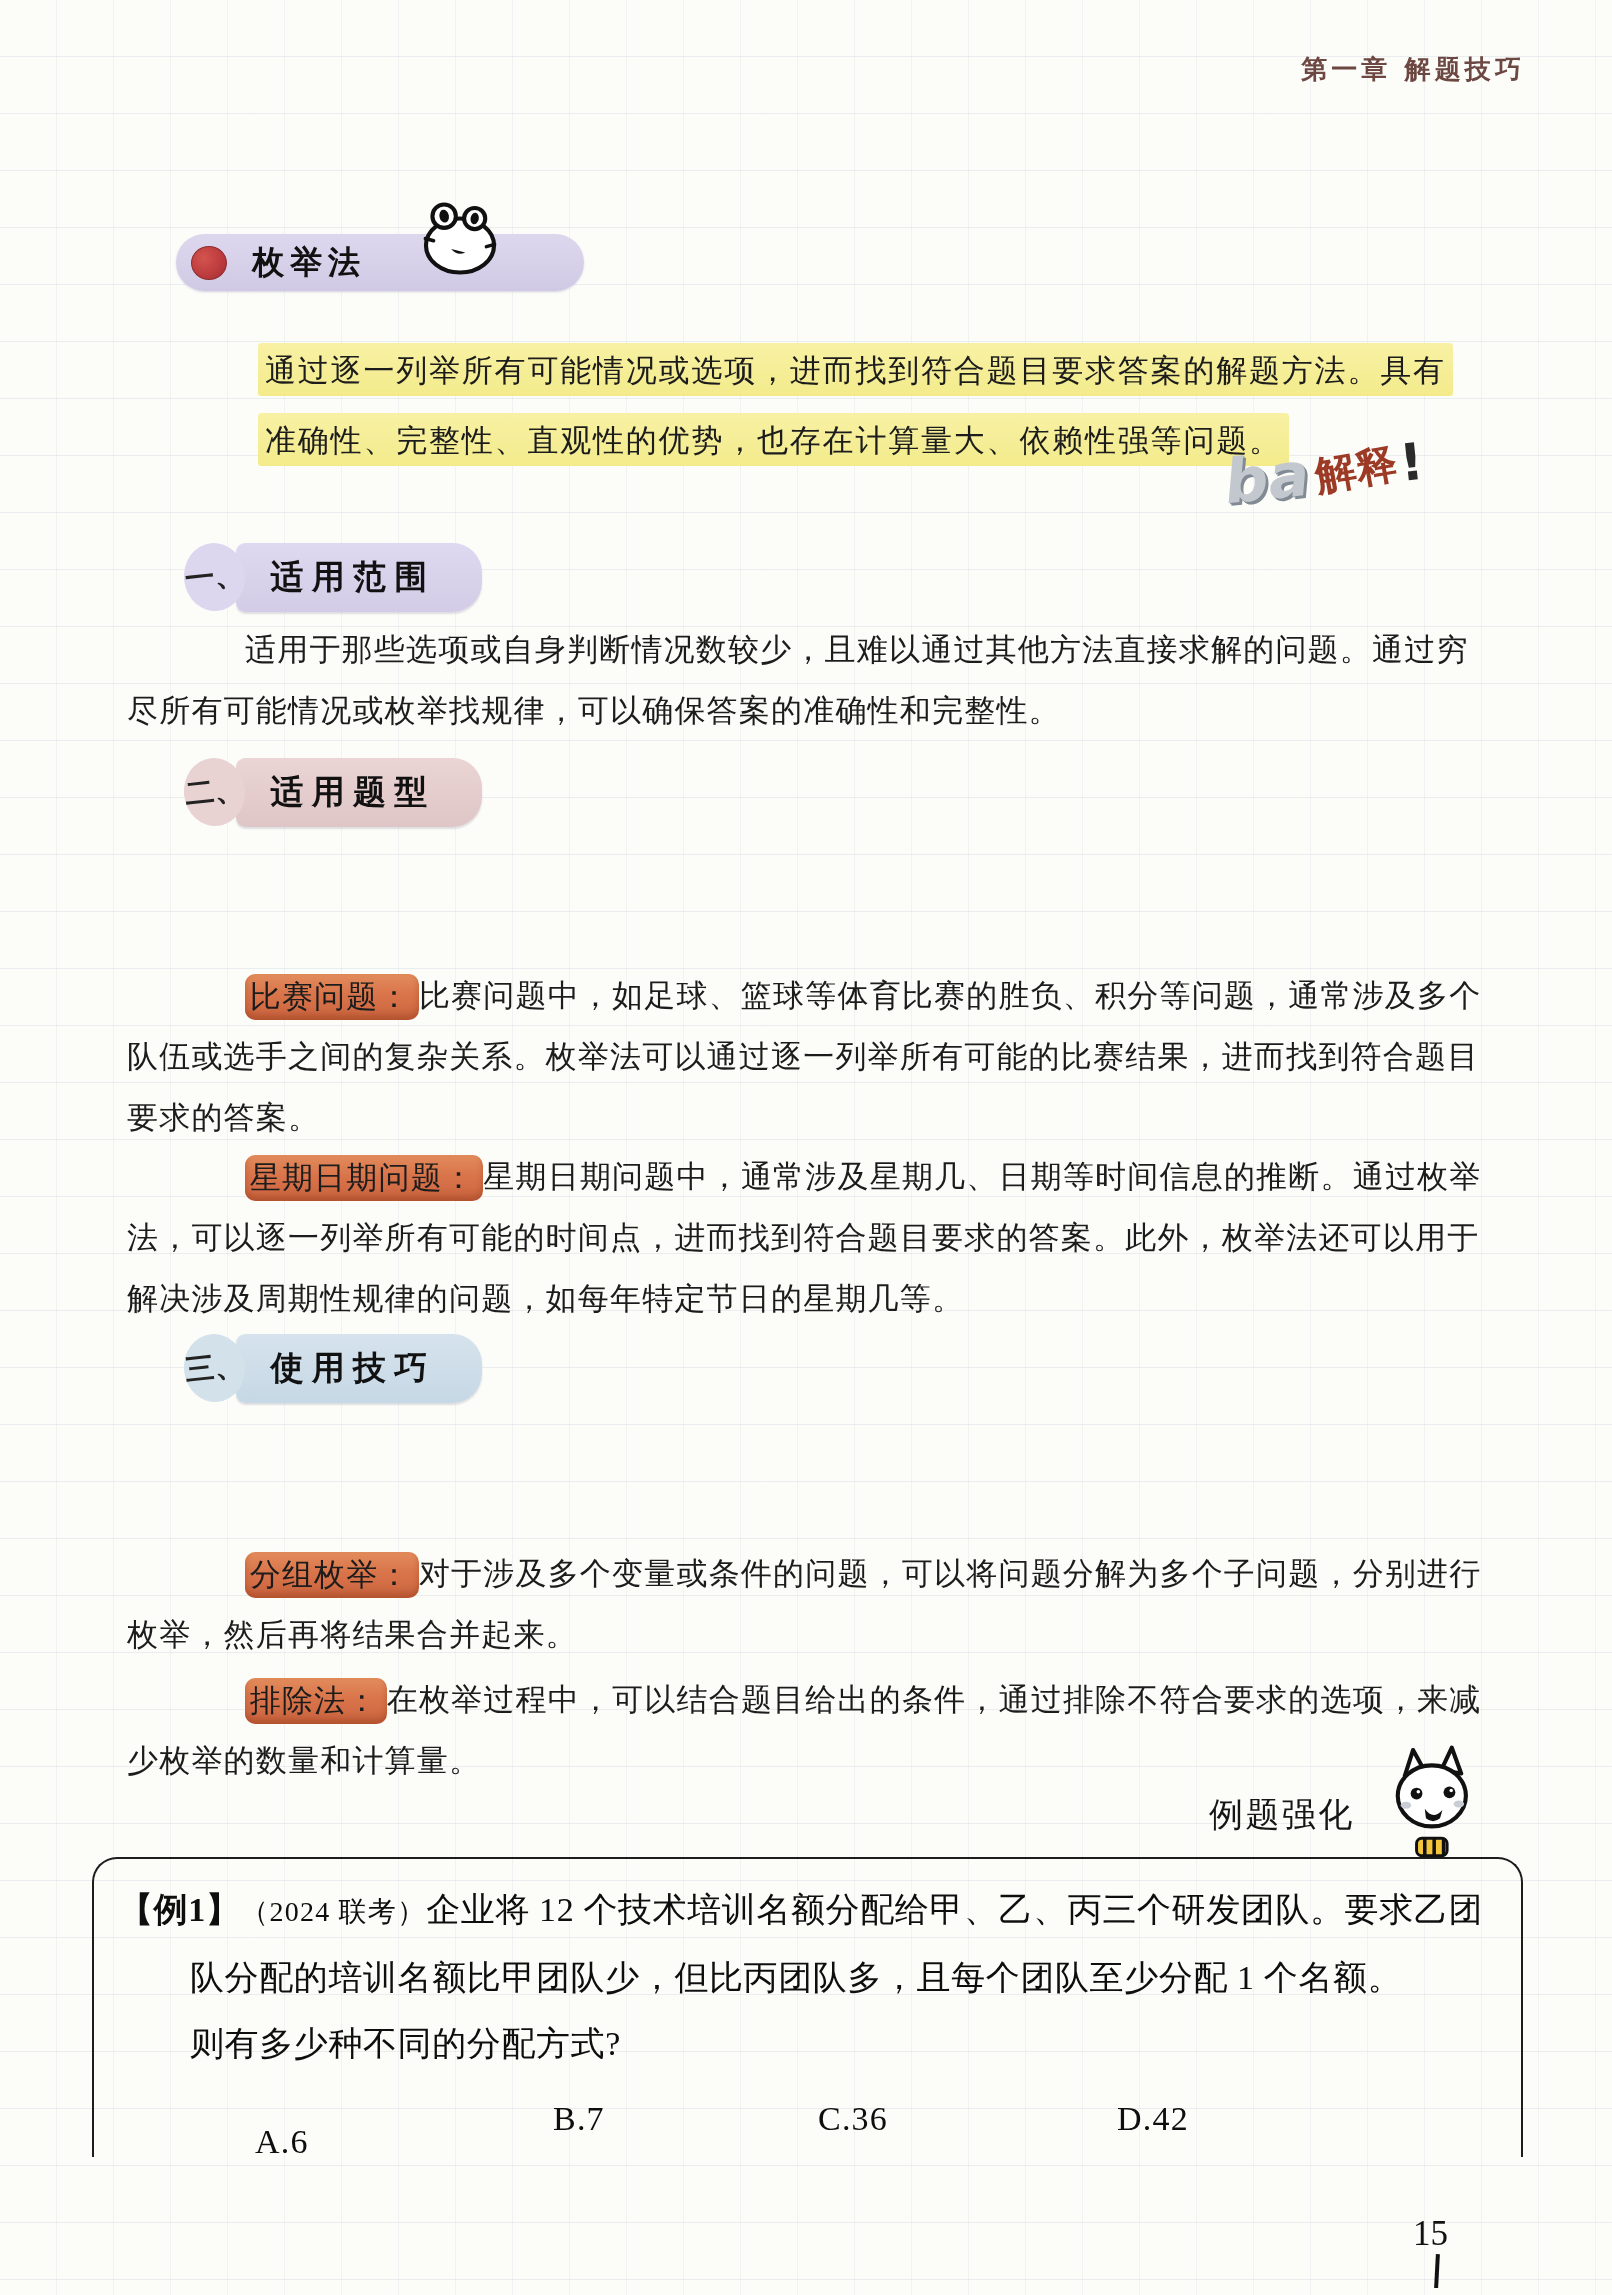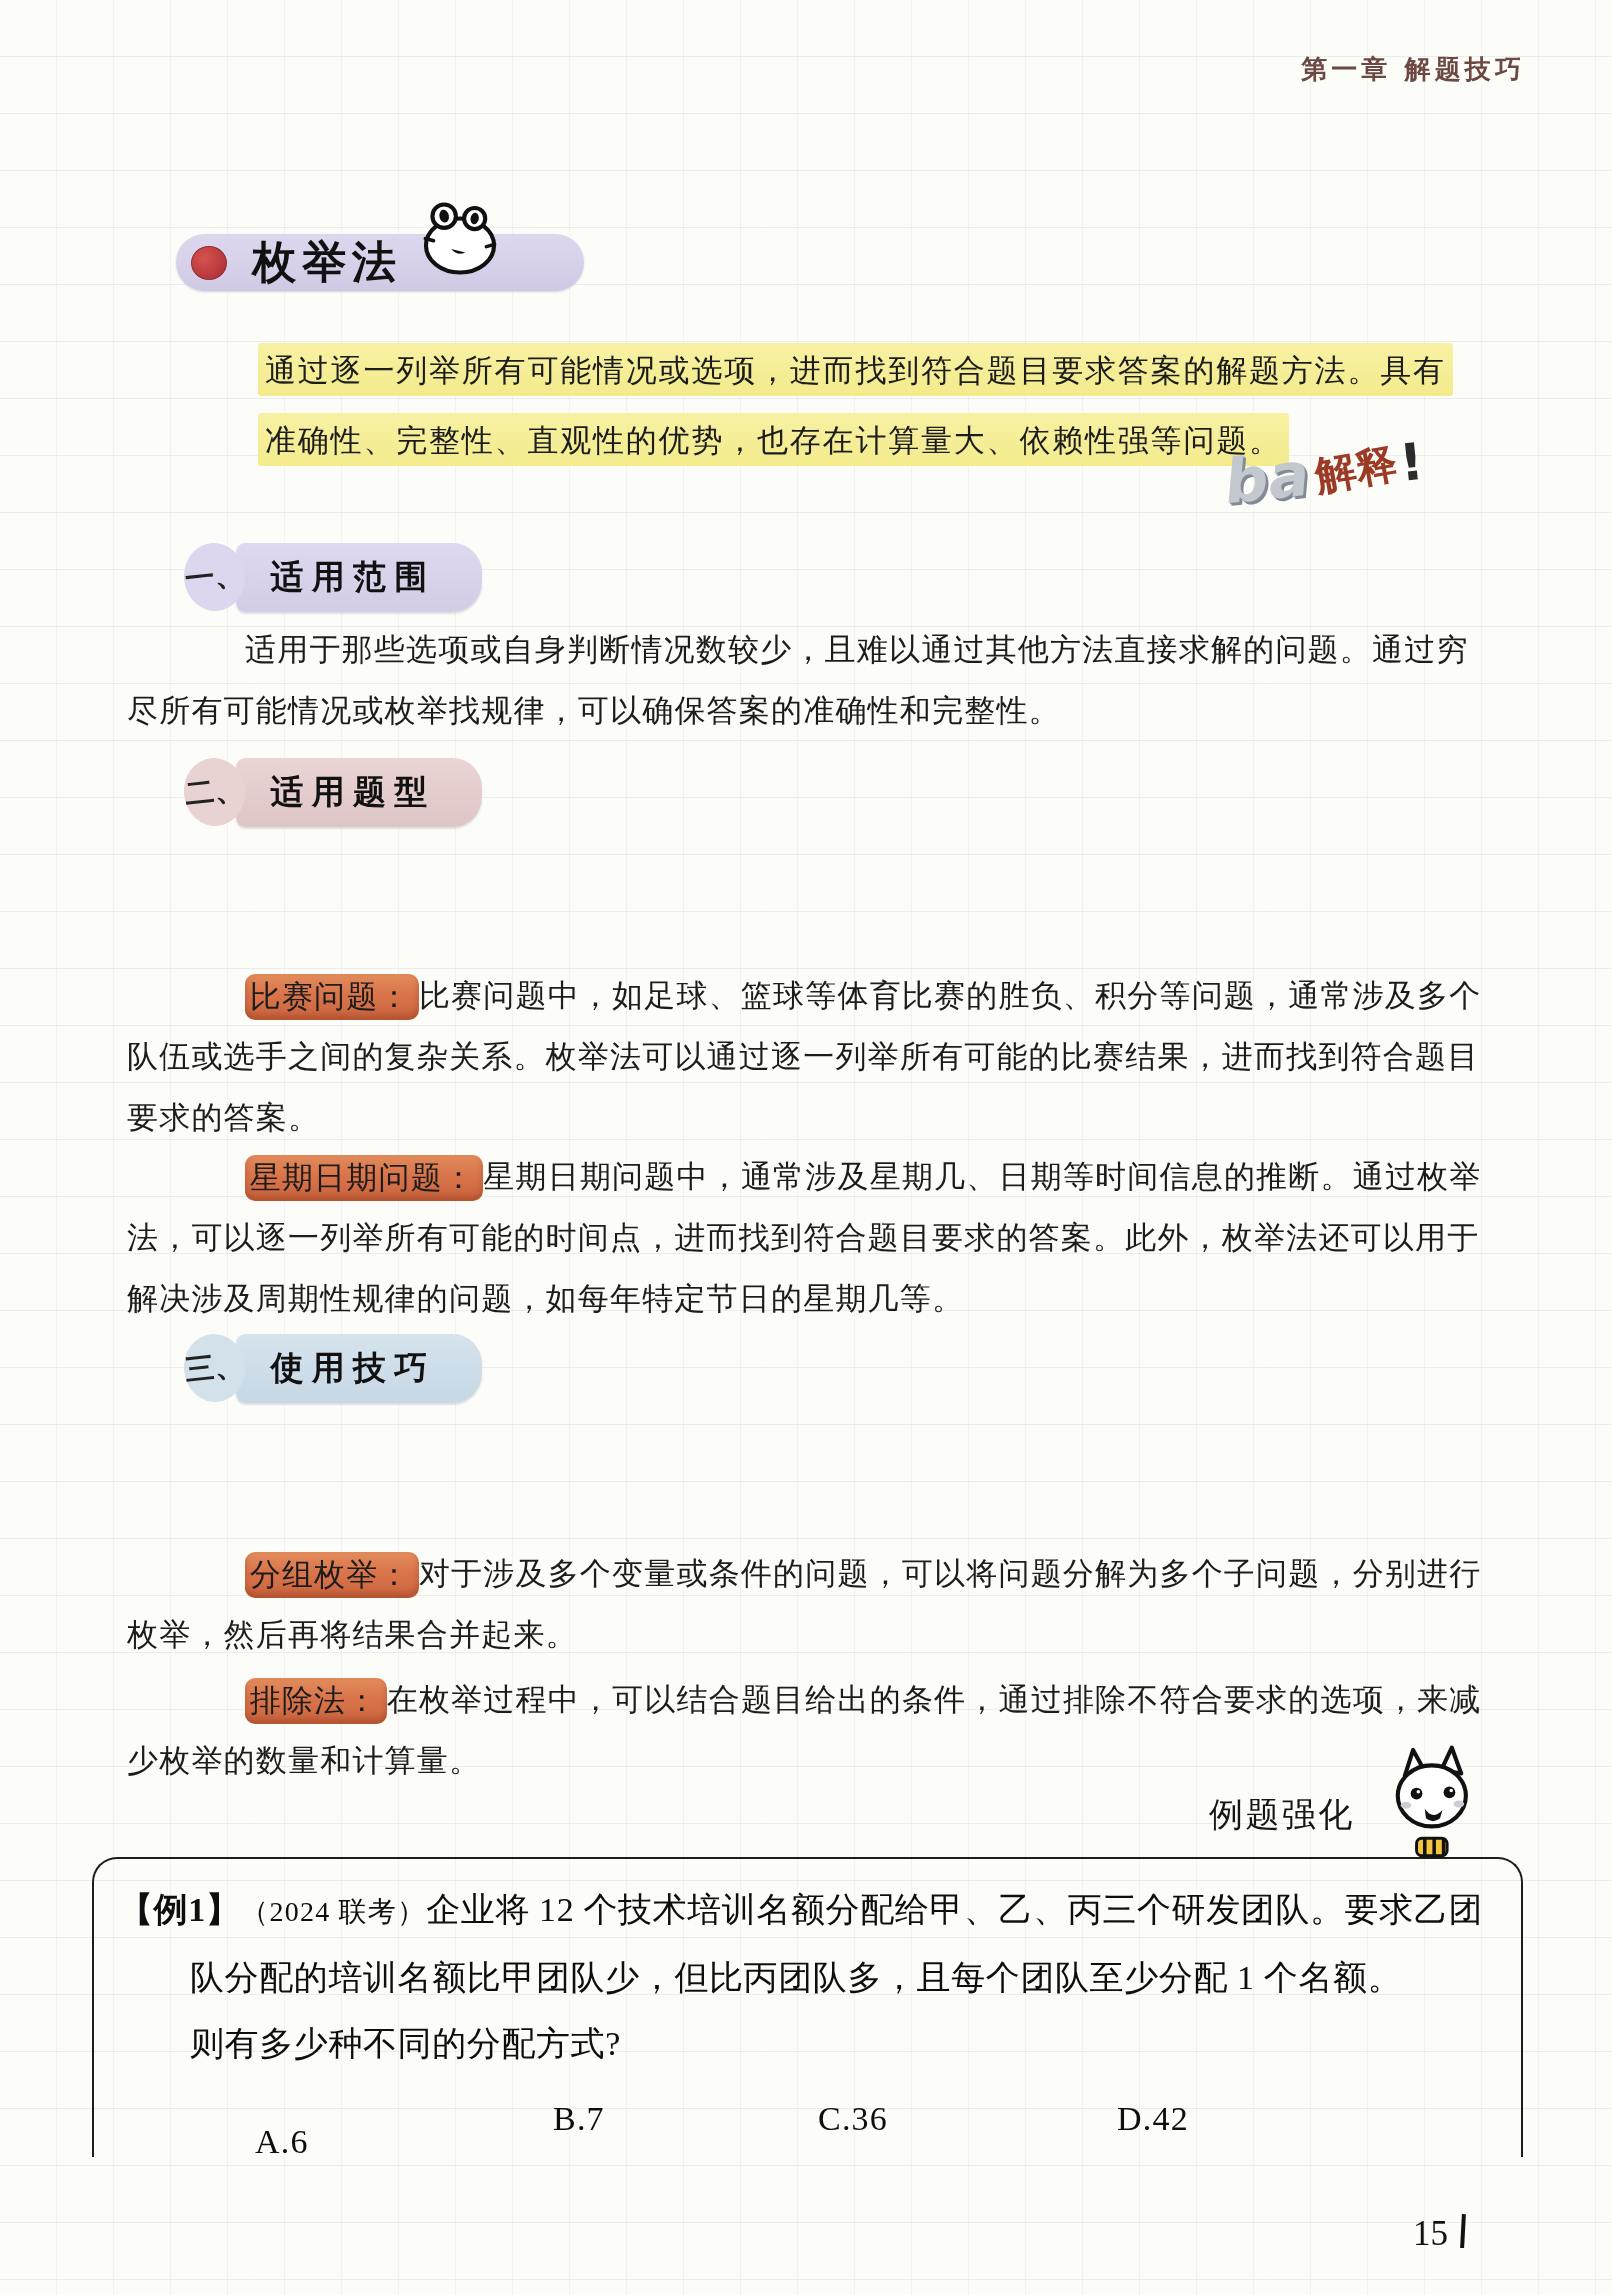--- a/index.html
+++ b/index.html
@@ -27,21 +27,21 @@
     position:absolute;left:0;top:0;width:408px;height:57px;
     background:linear-gradient(180deg,#ddd7ee 0%,#d6d0e9 55%,#cfc9e4 100%);
     border-radius:29.5px;display:flex;align-items:center;
     box-shadow:0 1.2px 1.8px rgba(120,110,160,.25);
   }
   .title-dot{
     width:34px;height:32px;border-radius:50%;margin-left:15.3px;
     background:radial-gradient(circle at 35% 35%, #d4544f 0%, #bb3a3c 60%, #9e2f33 100%);
     border:1.8px solid #8e2b2f;
   }
-  .title-text{margin-left:25px;font-size:44px;font-weight:bold;color:#111;letter-spacing:5.9px;}
+  .title-text{margin-left:25px;font-size:32px;font-weight:bold;color:#111;letter-spacing:5.9px;}
   .frog{position:absolute;left:240px;top:-37px;width:88px;height:80px;}
 
   
   .intro{
     position:absolute;left:258px;top:335px;width:1220px;
     font-size:31px;line-height:70px;letter-spacing:1.8px;
   }
   .hl-yellow{
     background:linear-gradient(180deg,#f8f1a4,#f3eb8b);
     box-decoration-break:clone;-webkit-box-decoration-break:clone;
@@ -104,21 +104,21 @@
   .ex-tag{font-weight:bold;}
   .ex-source{font-size:28px;letter-spacing:1.2px;}
   .ex-question{margin:0;line-height:66px;padding-left:71px;letter-spacing:0.6px;}
   .ex-options{margin:15.3px 0 0 0;display:flex;line-height:53px;letter-spacing:1.2px;}
   .ex-options .opt{display:inline-block;}
   .opt-a{margin-left:136px;width:298px;margin-top:23px;}
   .opt-b{width:265px;}
   .opt-c{width:299px;}
 
   
-  .page-footer{position:absolute;left:1413px;top:2214px;display:flex;align-items:flex-start;}
+  .page-footer{position:absolute;left:1413px;top:2214px;display:flex;align-items:center;flex-direction:column;}
   .page-number{font-family:"Liberation Serif", serif;font-size:35px;color:#111;}
   .page-bar{width:3.5px;height:34px;background:#111;margin-left:13px;transform:rotate(3deg);}
 </style>
 </head>
 <body>
 
 <div id="page">
 
   <div class="chapter-header hand">第一章  解题技巧</div>
 

